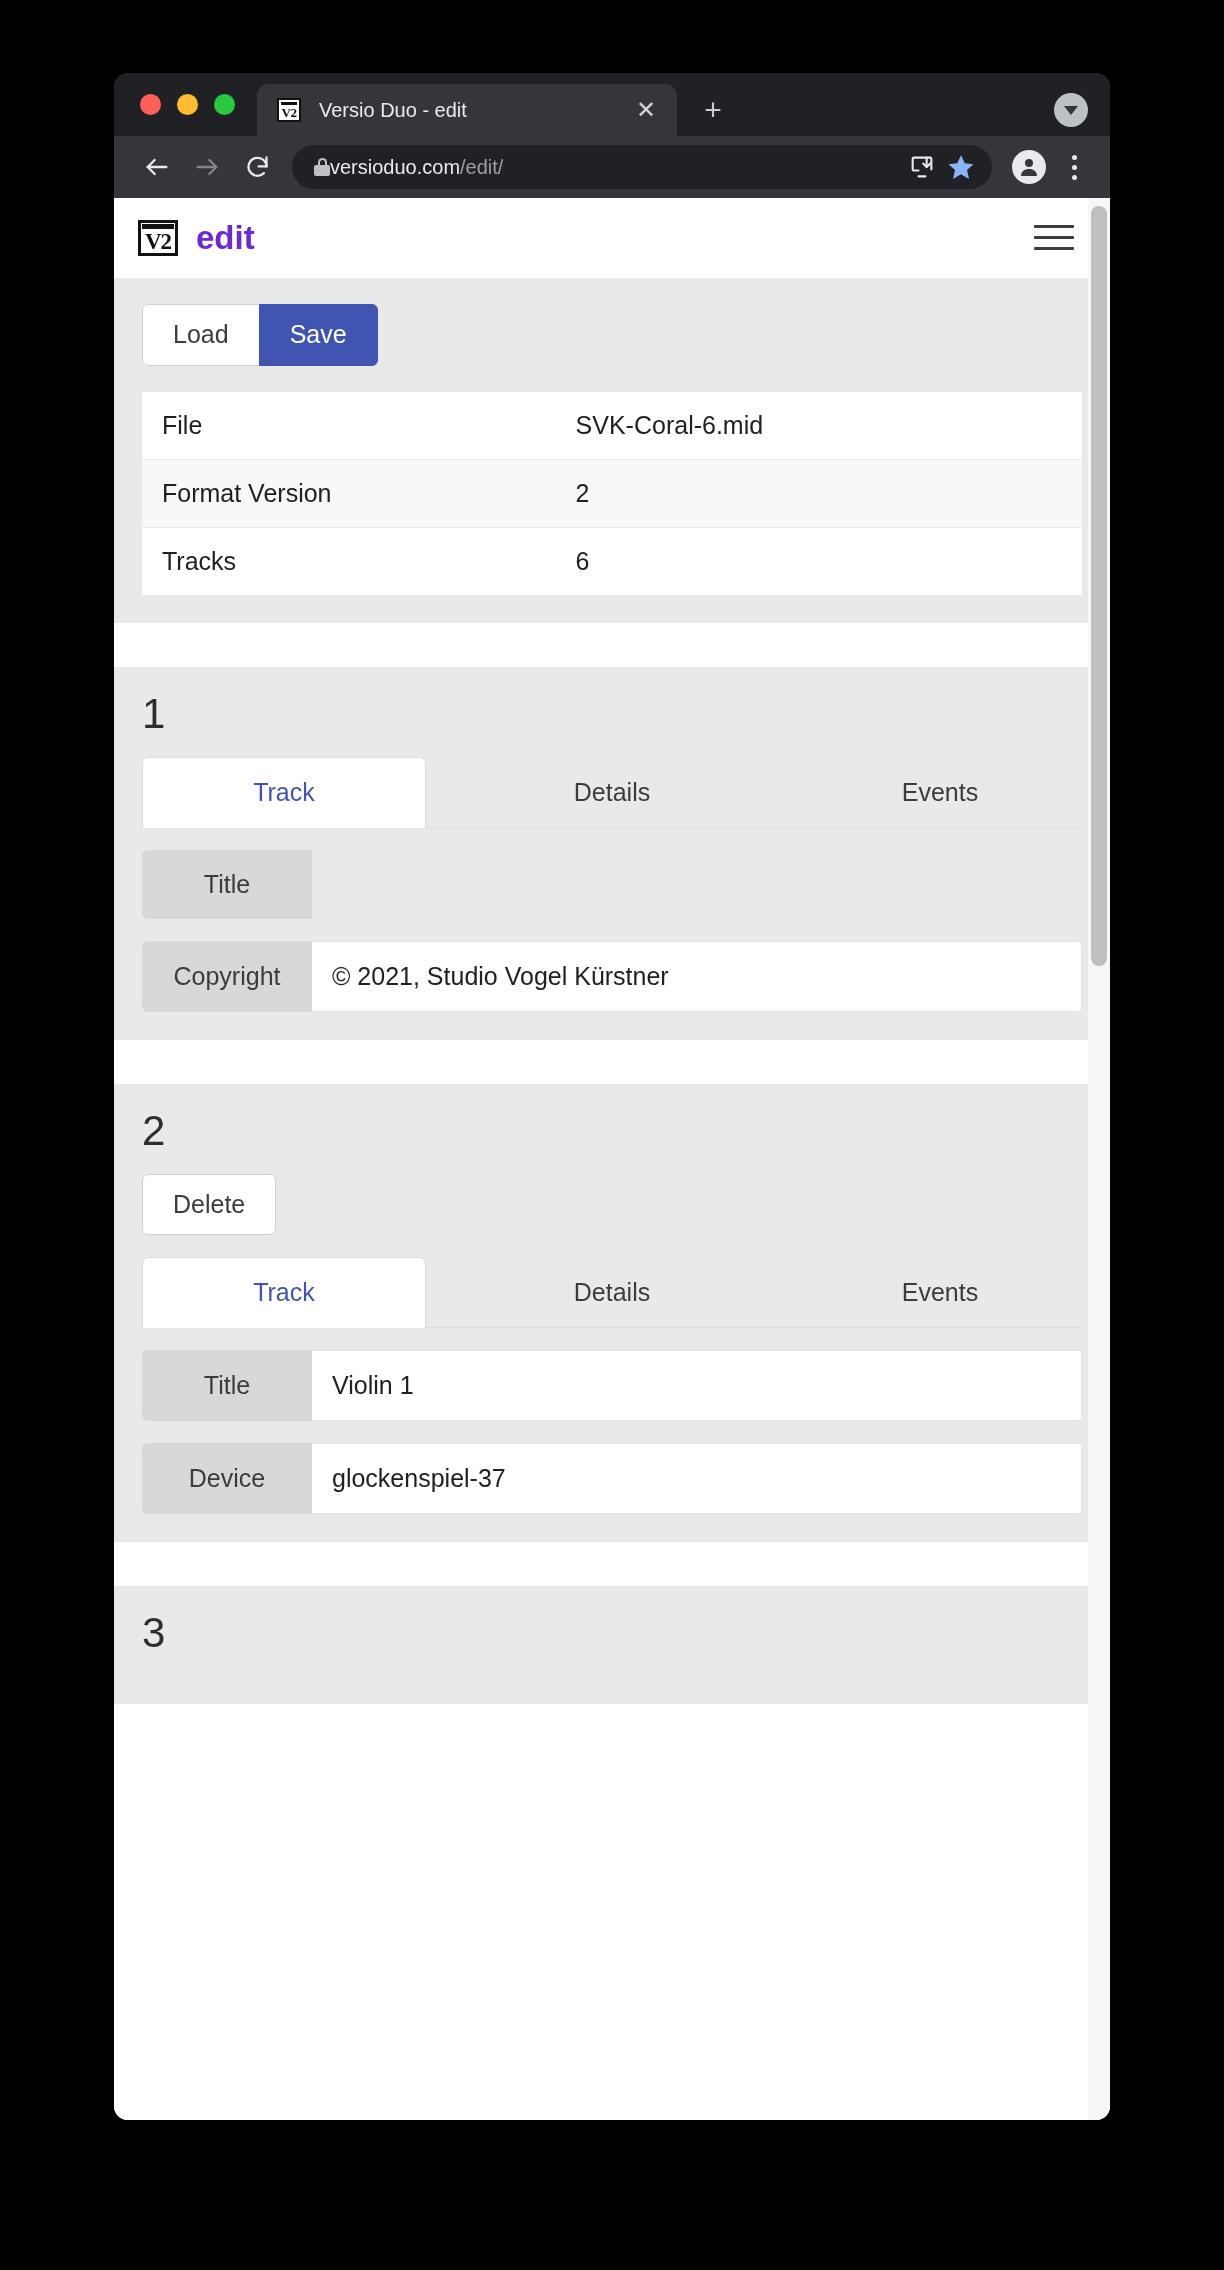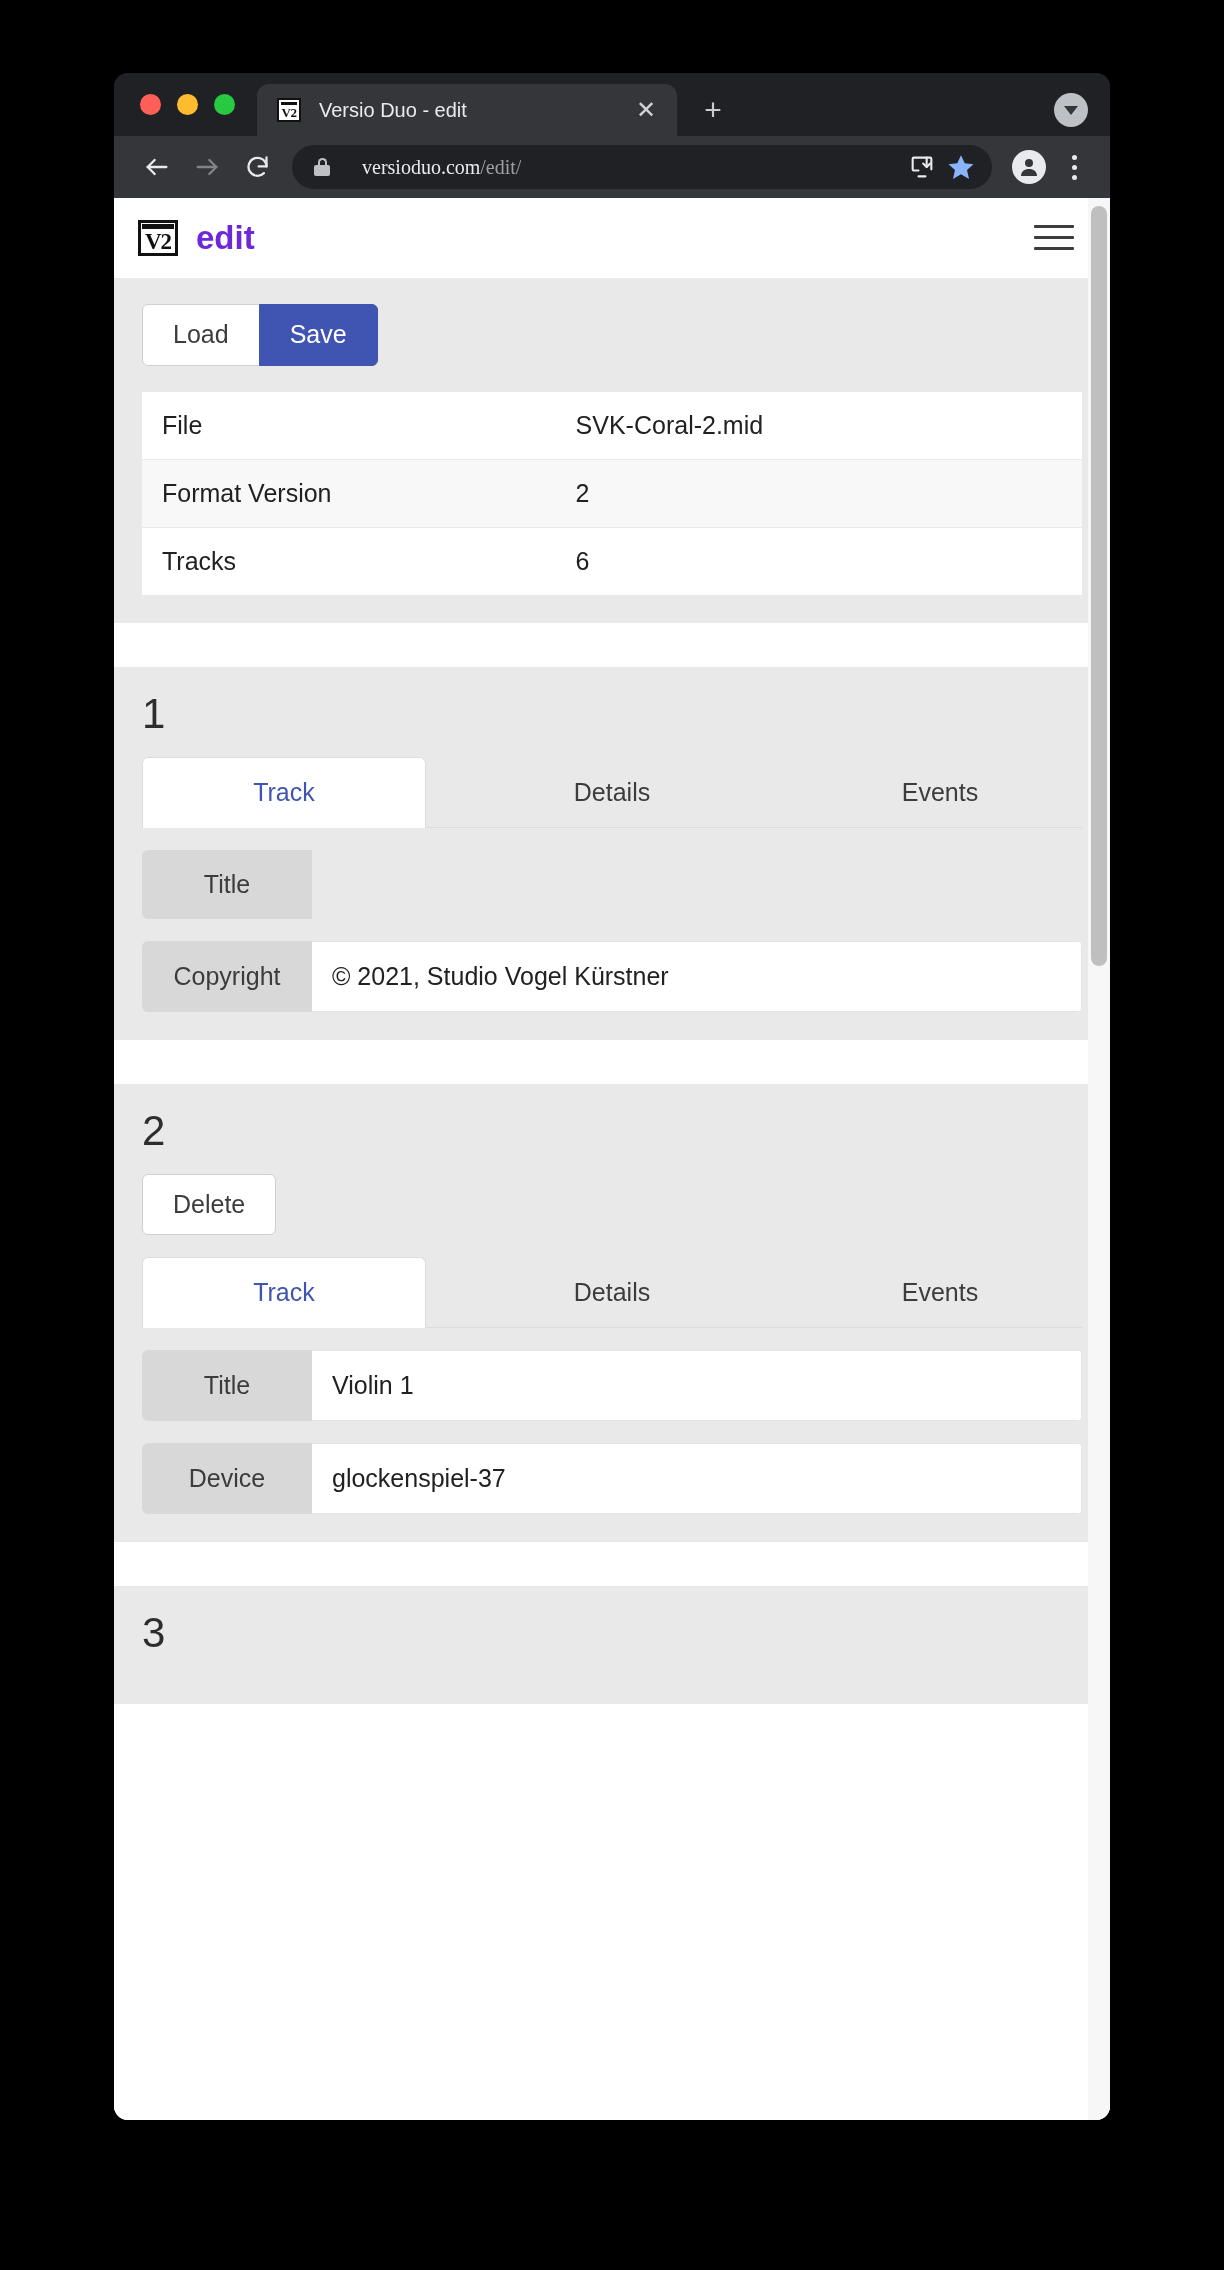--- a/index.html
+++ b/index.html
@@ -131,22 +131,22 @@
     width: 16px; height: 11px; background: #bdc1c6; border-radius: 2px;
   }
   .lock-icon .shackle {
     position: absolute; top: 0; left: 3.5px;
     width: 9px; height: 9px;
     border: 2.5px solid #bdc1c6;
     border-bottom: none;
     border-radius: 5px 5px 0 0;
   }
   .url {
-    margin-left: 32px; font-size: 20px; color: #e8eaed;
-    white-space: nowrap; overflow: hidden; font-family: Liberation Serif, serif;
+    margin-left: 0; font-size: 20px; color: #e8eaed;
+    white-space: nowrap; overflow: hidden;
   }
   .url .path { color: #9aa0a6; }
   .omni-right { margin-left: auto; display: flex; align-items: center; gap: 10px; }
   .install-icon { width: 28px; height: 28px; color: #e8eaed; }
   .star-icon { width: 30px; height: 30px; color: #8ab4f8; }
   .profile-icon {
     width: 34px; height: 34px; border-radius: 50%;
     background: #e8eaed; margin-left: 12px;
     display: flex; align-items: center; justify-content: center;
     flex: 0 0 auto;
@@ -425,21 +425,21 @@
 
       <div class="block">
         <div class="btn-row">
           <button class="btn btn-load">Load</button>
           <button class="btn btn-save">Save</button>
         </div>
         <table class="info-table">
           <tbody>
             <tr>
               <td class="k">File</td>
-              <td class="v">SVK-Coral-2.mid</td>
+              <td class="v">SVK-Coral-6.mid</td>
             </tr>
             <tr>
               <td class="k">Format Version</td>
               <td class="v">2</td>
             </tr>
             <tr>
               <td class="k">Tracks</td>
               <td class="v">6</td>
             </tr>
           </tbody>

